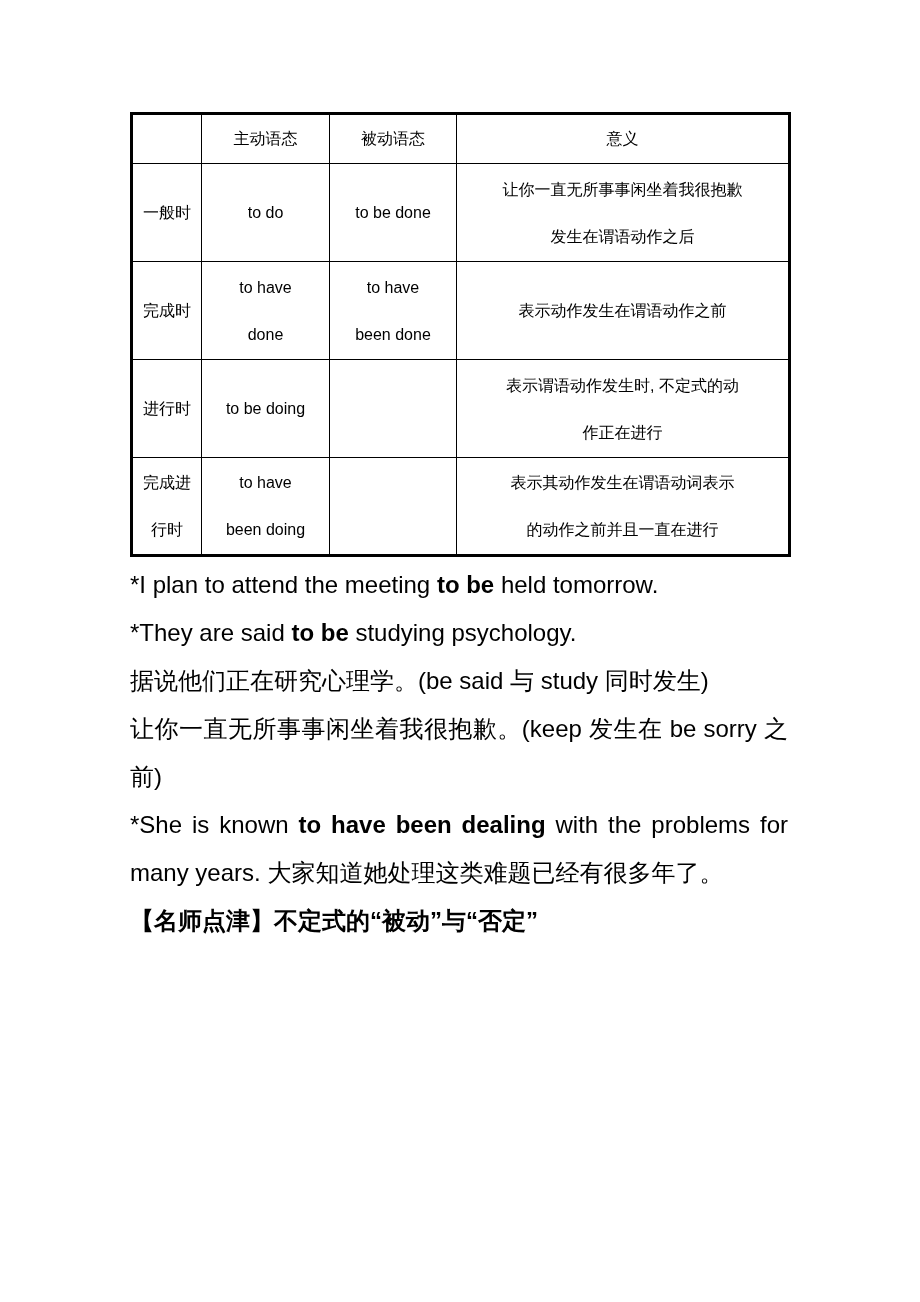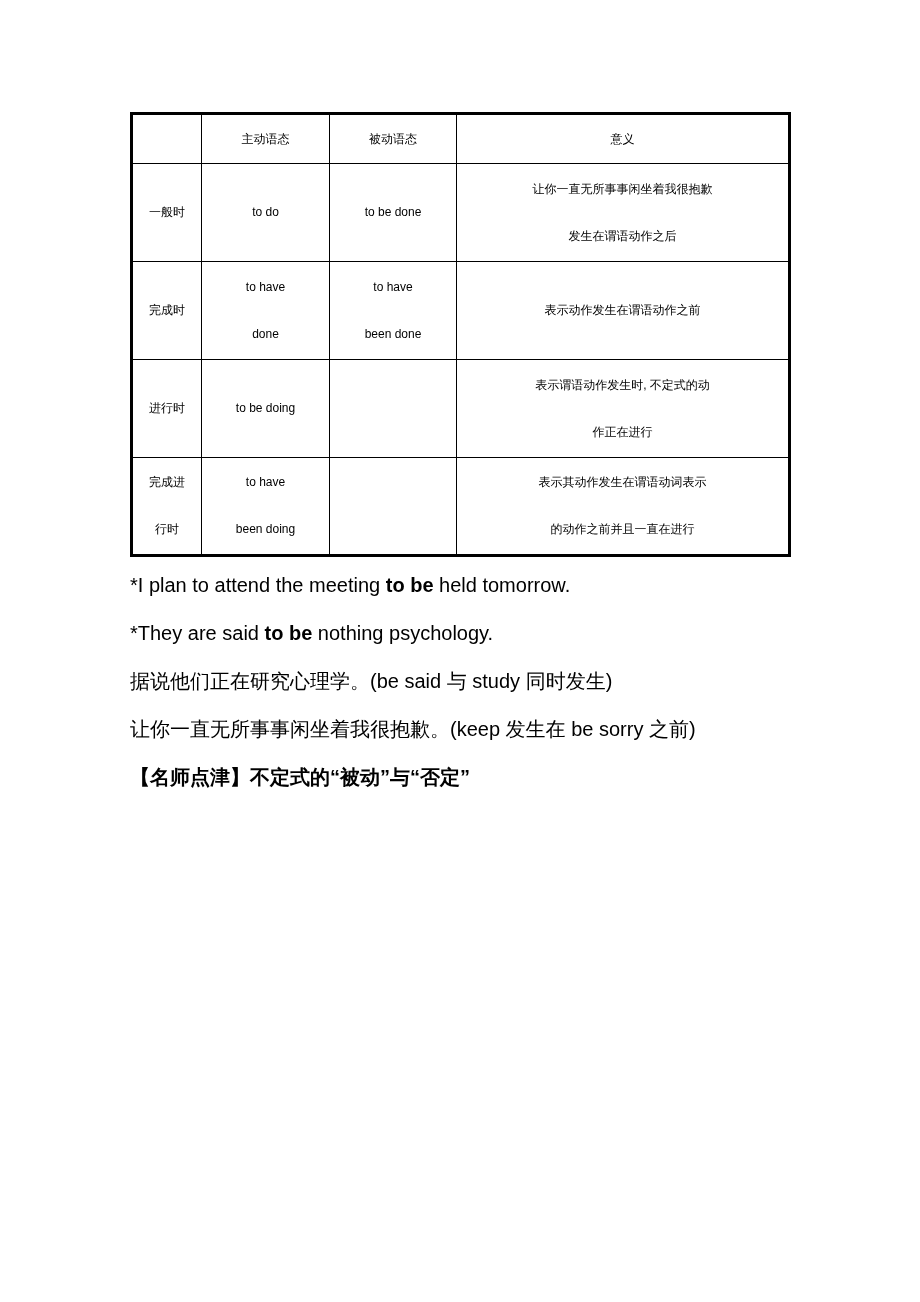--- a/index.html
+++ b/index.html
@@ -23,21 +23,21 @@
     width: 660px;
   }
   table.grammar-table {
     border-collapse: collapse;
     table-layout: fixed;
     width: 658px;
     border: 3px solid #000000;
   }
   table.grammar-table td {
     border: 1.5px solid #000000;
-    font-size: 12px;
+    font-size: 16px;
     line-height: 47px;
     font-weight: normal;
     text-align: center;
     vertical-align: middle;
     padding: 0 4px;
     white-space: pre-line;
     overflow: hidden;
   }
   table.grammar-table col.c1 { width: 70px; }
   table.grammar-table col.c2 { width: 128px; }
@@ -50,21 +50,21 @@
     text-align: left;
     padding-left: 8px;
     padding-right: 6px;
   }
   .paras {
     margin-top: 4px;
     width: 658px;
   }
   .paras p {
     margin: 0;
-    font-size: 20px;
+    font-size: 24px;
     line-height: 48px;
     text-align: justify;
     word-break: break-word;
   }
 </style>
 </head>
 <body>
 
 <div class="canvas">
   <div class="page">
@@ -112,20 +112,21 @@
 been doing</td>
         <td></td>
         <td class="meaning">表示其动作发生在谓语动词表示
 的动作之前并且一直在进行</td>
       </tr>
     </tbody>
       </table>
 
     <div class="paras">
       <p><span>*I plan to attend the meeting </span><span style="font-weight: bold;">to be</span><span> held tomorrow.</span></p>
-      <p><span>*They are said </span><span style="font-weight: bold;">to be</span><span> nothing psychology.</span></p>
+      <p><span>*They are said </span><span style="font-weight: bold;">to be</span><span> studying psychology.</span></p>
       <p><span>据说他们正在研究心理学。(be said 与 study 同时发生)</span></p>
       <p><span>让你一直无所事事闲坐着我很抱歉。(keep 发生在 be sorry 之前)</span></p>
+      <p><span>*She is known </span><span style="font-weight: bold;">to have been dealing</span><span> with the problems for many years. 大家知道她处理这类难题已经有很多年了。</span></p>
       <p><span style="font-weight: bold; color: #000000;">【名师点津】</span><span style="font-weight: bold;">不定式的“被动”与“否定”</span></p>
     </div>
 
   </div>
 </div>
 
 </body></html>

